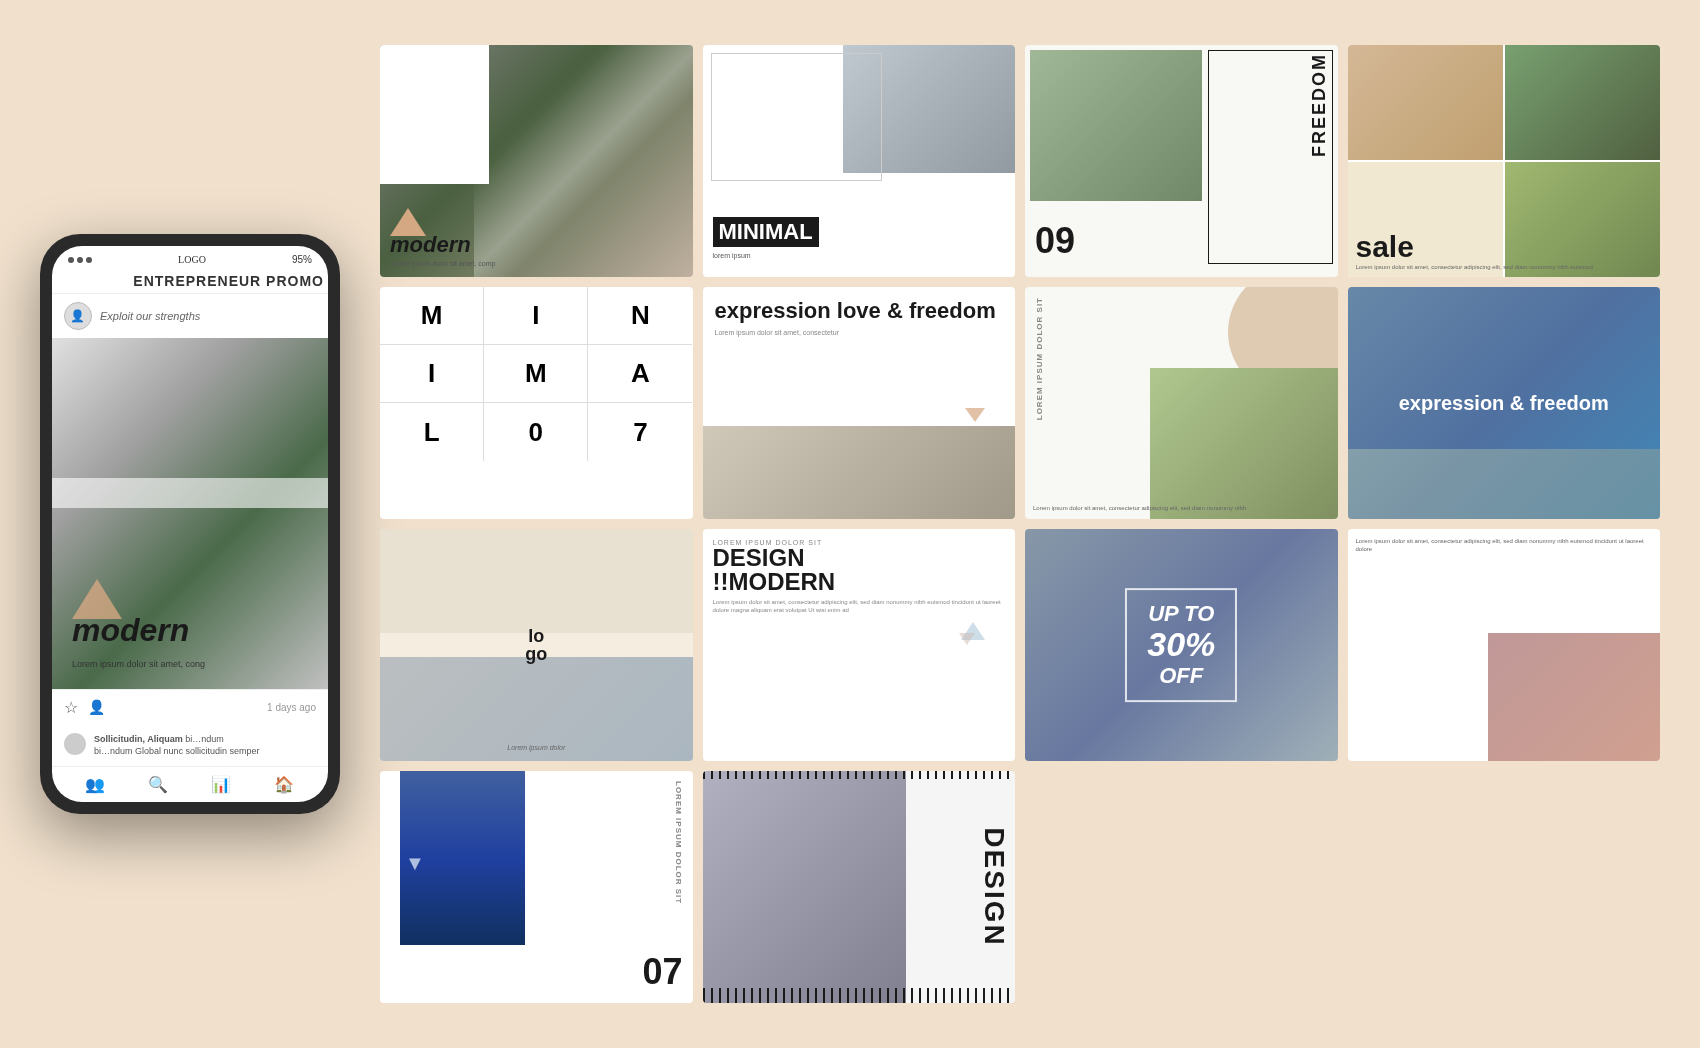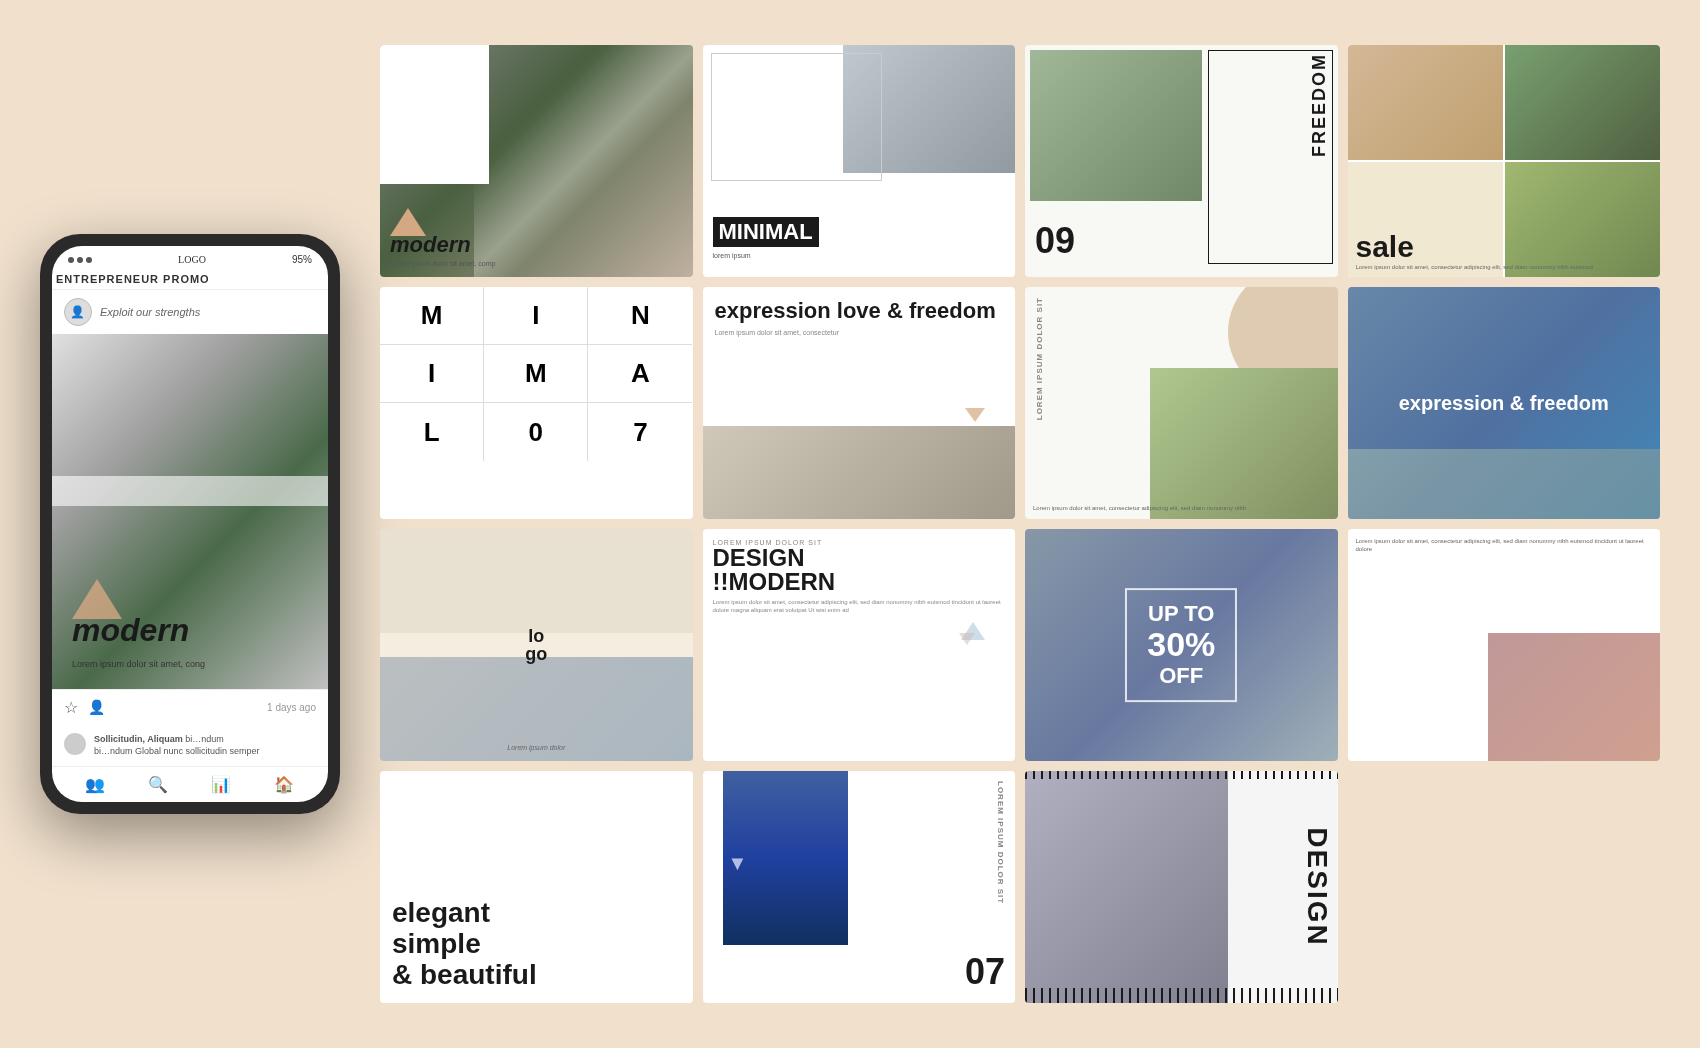--- a/index.html
+++ b/index.html
@@ -52,23 +52,23 @@
       font-size: 10px;
       color: #333;
     }
 
     .phone-dots {
       display: flex; gap: 3px;
     }
     .phone-dots span { width: 6px; height: 6px; border-radius: 50%; background: #555; }
 
     .phone-header {
-      text-align: left;
+      text-align: right;
       padding: 4px;
-      font-size: 11px;
+      font-size: 14px;
       font-weight: bold;
       letter-spacing: 1px;
       color: #333;
       border-bottom: 1px solid #eee;
     }
 
     .phone-user-row {
       display: flex;
       align-items: center;
       padding: 8px 12px;
@@ -469,20 +469,21 @@
       transform: translate(-50%, -50%);
       border: 2px solid rgba(255,255,255,0.8);
       padding: 12px 20px;
       text-align: center;
     }
     .card-upto-text {
       color: white;
       font-size: 22px;
       font-weight: 900;
       line-height: 1.1;
+      font-style: italic;
     }
 
     
     .card-lorem-pink {
       background: #fff;
       position: relative;
     }
     .card-lorem-pink-photo {
       position: absolute;
       bottom: 0; right: 0;
@@ -745,23 +746,20 @@
           <span>OFF</span>
         </div>
       </div>
     </div>
 
     <div class="template-card card-lorem-pink">
       <div class="card-lorem-pink-photo"></div>
       <div class="card-lorem-pink-text">Lorem ipsum dolor sit amet, consectetur adipiscing elit, sed diam nonummy nibh euismod tincidunt ut laoreet dolore</div>
     </div>
 
-    <div class="template-card card-elegant">
-      <div class="card-elegant-text">elegant<br>simple<br>&amp; beautiful</div>
-    </div>
 
     <div class="template-card card-07">
       <div class="card-07-blue"></div>
       <div class="card-07-text-v">LOREM IPSUM DOLOR SIT</div>
       <div class="card-07-num">07</div>
       <div class="card-07-arrow">▼</div>
     </div>
 
     <div class="template-card card-design-vert">
       <div class="card-design-vert-photo"></div>

